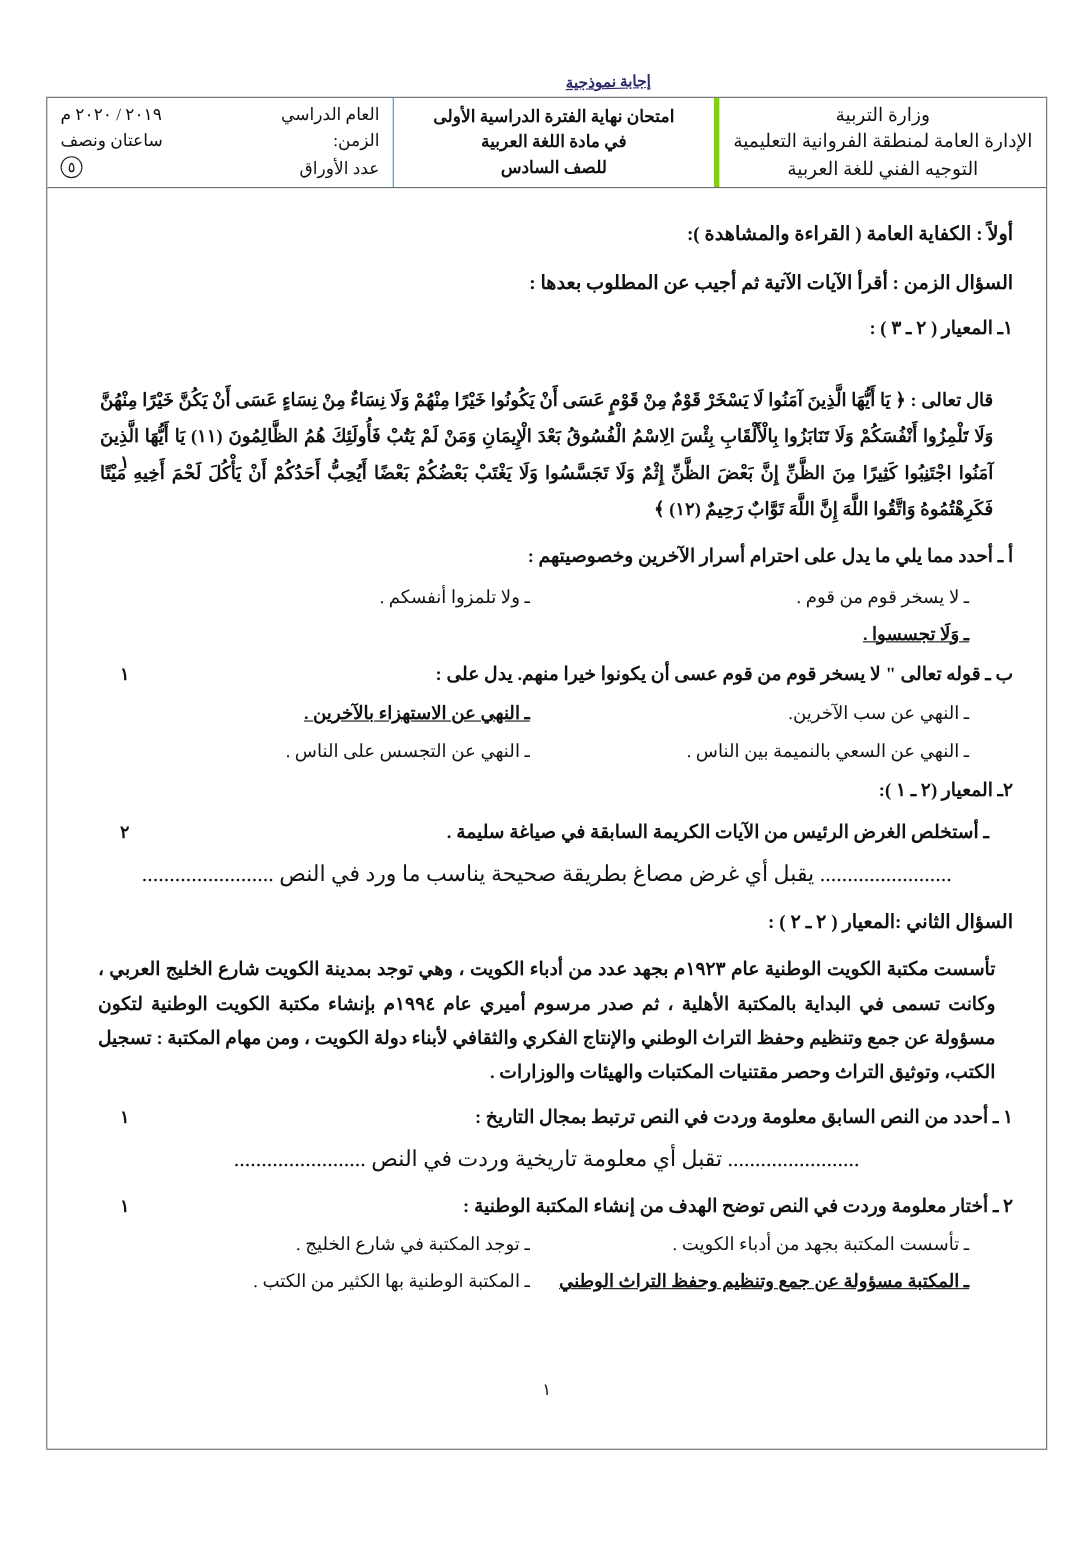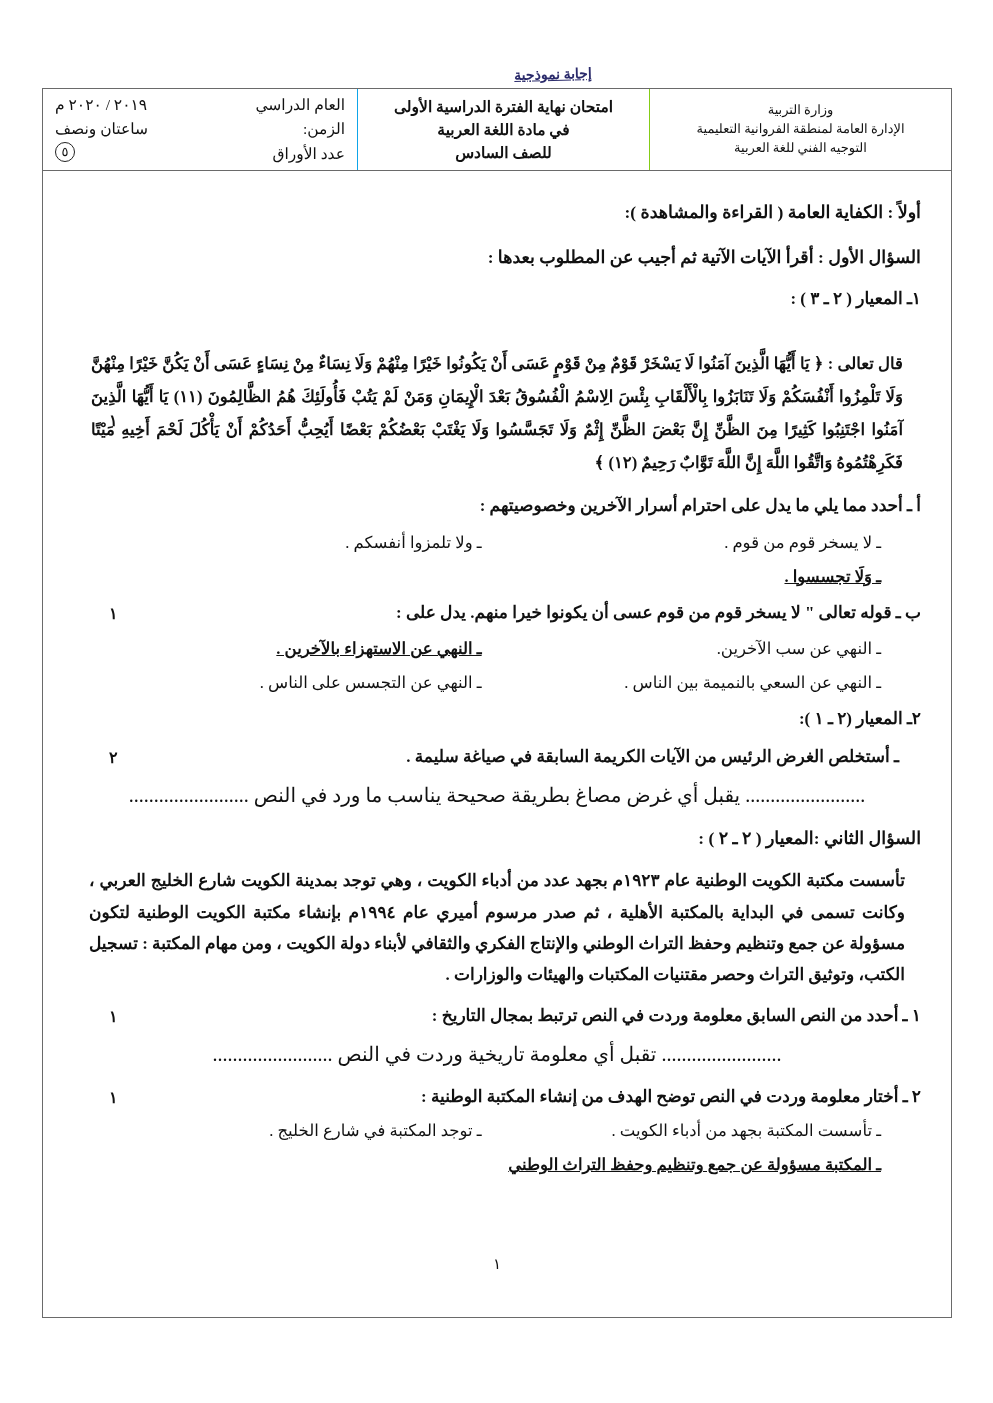--- a/index.html
+++ b/index.html
@@ -45,22 +45,22 @@
     box-sizing: border-box;
     display: flex;
     flex-direction: column;
     justify-content: center;
     align-items: center;
     text-align: center;
     padding: 3px 6px;
   }
   .hdr-right {
     width: 302px;
-    border-left: 1px solid #84cc16;
-    font-size: 13px;
+    border-left: 5px solid #84cc16;
+    font-size: 17px;
     line-height: 1.45;
   }
   .hdr-mid {
     width: 292px;
     border-left: 1px solid #0ea5e9;
     font-size: 15.5px;
     line-height: 1.5;
     font-weight: 600;
   }
   .hdr-left {
@@ -227,21 +227,21 @@
           <span class="lbl">عدد الأوراق</span>
           <span class="lbl circled">٥</span>
         </div>
       </div>
     </div>
 
     <div class="body">
 
       <div class="title-line">أولاً : الكفاية العامة ( القراءة والمشاهدة ):</div>
 
-      <div class="q-line">السؤال الأول : أقرأ الآيات الآتية ثم أجيب عن المطلوب بعدها :</div>
+      <div class="q-line">السؤال الزمن : أقرأ الآيات الآتية ثم أجيب عن المطلوب بعدها :</div>
 
       <div class="crit">١ـ المعيار ( ٢ ـ ٣ ) :</div>
 
       <div class="rel">
         <div class="mark" style="top:60px">١</div>
         <div class="quran">
           <span>قال تعالى :</span>
           <span>﴿ يَا أَيُّهَا الَّذِينَ آمَنُوا لَا يَسْخَرْ قَوْمٌ مِنْ قَوْمٍ عَسَى أَنْ يَكُونُوا خَيْرًا مِنْهُمْ وَلَا نِسَاءٌ مِنْ نِسَاءٍ عَسَى أَنْ يَكُنَّ خَيْرًا مِنْهُنَّ وَلَا تَلْمِزُوا أَنْفُسَكُمْ وَلَا تَنَابَزُوا بِالْأَلْقَابِ بِئْسَ الِاسْمُ الْفُسُوقُ بَعْدَ الْإِيمَانِ وَمَنْ لَمْ يَتُبْ فَأُولَئِكَ هُمُ الظَّالِمُونَ (١١) يَا أَيُّهَا الَّذِينَ آمَنُوا اجْتَنِبُوا كَثِيرًا مِنَ الظَّنِّ إِنَّ بَعْضَ الظَّنِّ إِثْمٌ وَلَا تَجَسَّسُوا وَلَا يَغْتَبْ بَعْضُكُمْ بَعْضًا أَيُحِبُّ أَحَدُكُمْ أَنْ يَأْكُلَ لَحْمَ أَخِيهِ مَيْتًا فَكَرِهْتُمُوهُ وَاتَّقُوا اللَّهَ إِنَّ اللَّهَ تَوَّابٌ رَحِيمٌ (١٢) ﴾</span>
         </div>
       </div>
@@ -294,20 +294,21 @@
         <div class="mark" style="top:2px">١</div>
         <div class="item">٢ ـ أختار معلومة وردت في النص توضح الهدف من إنشاء المكتبة الوطنية :</div>
       </div>
       <div class="opts">
         <div class="opt-row">
           <span class="opt-right">ـ  تأسست المكتبة بجهد من أدباء الكويت .</span>
           <span class="opt-left">ـ توجد المكتبة في شارع الخليج .</span>
         </div>
         <div class="opt-row">
           <span class="opt-right ans">ـ المكتبة مسؤولة عن جمع وتنظيم وحفظ التراث الوطني</span>
+          <span class="opt-left">ـ المكتبة الوطنية بها الكثير من الكتب .</span>
         </div>
       </div>
 
     </div>
 
     <div class="pagenum">١</div>
   </div>
 </div>
 
 </body></html>

